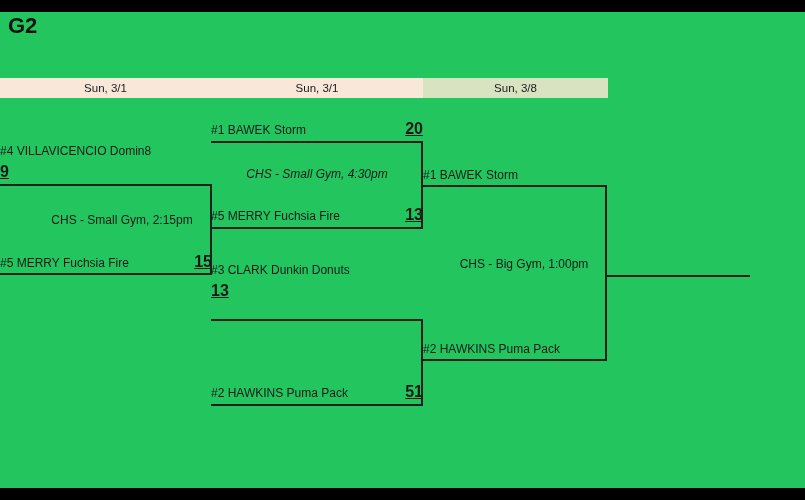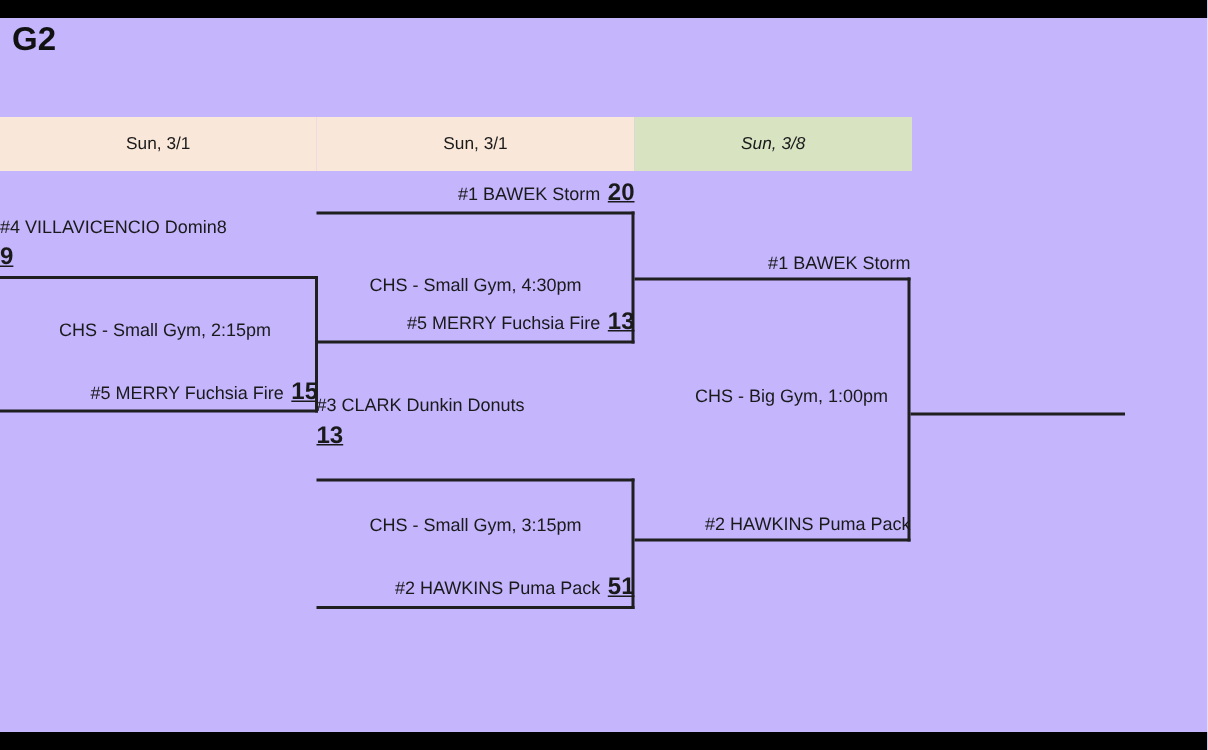--- a/index.html
+++ b/index.html
@@ -1,80 +1,80 @@
 <!DOCTYPE html>
 <html><head>
 <meta charset="utf-8">
 <style>
   html, body { margin: 0; padding: 0; background: #ffffff; }
   .stage {
     position: relative;
     width: 805px;
     height: 500px;
-    background: #c4b5fd;
+    background: #22c55e;
     overflow: hidden;
     font-family: "Liberation Sans", sans-serif;
     color: #1a1a1a;
   }
   .bar { position: absolute; left: 0; width: 805px; height: 12px; background: #000000; }
   .bar.top { top: 0; }
   .bar.bottom { top: 488px; }
   .title {
     position: absolute; left: 8px; top: 13px; margin: 0;
     font-size: 22px; font-weight: 700; color: #111111;
   }
   
   .hdr {
-    position: absolute; top: 78px; height: 36px;
+    position: absolute; top: 78px; height: 20px;
     display: flex; align-items: center; justify-content: center;
     font-size: 11.5px; color: #1a1a1a;
   }
   .hdr.c1 { left: 0;     width: 211px; background: #f9e7d9; }
   .hdr.c2 { left: 211px; width: 212px; background: #f9e7d9; }
-  .hdr.c3 { left: 423px; width: 185px; background: #d8e3c2; font-style: italic; }
+  .hdr.c3 { left: 423px; width: 185px; background: #d8e3c2; }
   
   .line { position: absolute; background: #1f1f1f; }
   .line.h { height: 2px; }
   .line.v { width: 2px; }
   .l-g1-top { left: 0;     top: 184px; width: 212px; }
   .l-g1-bot { left: 0;     top: 273px; width: 212px; }
   .l-g1-v   { left: 210px; top: 184px; height: 91px; }
   .l-g2-top { left: 211px; top: 141px; width: 212px; }
   .l-g2-bot { left: 211px; top: 227px; width: 212px; }
   .l-g2-v   { left: 421px; top: 141px; height: 88px; }
   .l-g3-top { left: 211px; top: 319px; width: 212px; }
   .l-g3-bot { left: 211px; top: 404px; width: 212px; }
   .l-g3-v   { left: 421px; top: 319px; height: 87px; }
   .l-g4-top { left: 423px; top: 185px; width: 184px; }
   .l-g4-bot { left: 423px; top: 359px; width: 184px; }
   .l-g4-v   { left: 605px; top: 185px; height: 176px; }
   .l-win    { left: 607px; top: 275px; width: 143px; }
   
   .slot {
     position: absolute;
-    display: flex; align-items: baseline; justify-content: flex-end; gap: 5px;
+    display: flex; align-items: baseline; justify-content: space-between; gap: 5px;
     white-space: nowrap;
   }
   .team-name { font-size: 12px; color: #1a1a1a; }
   .team-score { font-size: 16px; font-weight: 700; color: #1a1a1a; text-decoration: underline; }
   .venue {
     position: absolute; font-size: 12px; text-align: center;
     color: #1a1a1a; white-space: nowrap;
   }
   .s-g1-top { left: 0;     width: 212px; bottom: 319px; flex-direction: column; }
-  .v-g1     { left: 4px;     width: 212px; top: 213px; }
+  .v-g1     { left: 16px;     width: 212px; top: 213px; }
   .s-g1-bot { left: 0;     width: 212px; bottom: 229px; }
   .s-g2-top { left: 211px; width: 212px; bottom: 362px; }
-  .v-g2     { left: 211px; width: 212px; top: 183px; }
+  .v-g2     { left: 211px; width: 212px; top: 167px; font-style: italic; }
   .s-g2-bot { left: 211px; width: 212px; bottom: 276px; }
   .s-g3-top { left: 211px; width: 212px; bottom: 200px; flex-direction: column; }
   .v-g3     { left: 211px; width: 212px; top: 343px; }
   .s-g3-bot { left: 211px; width: 212px; bottom: 99px; }
   .s-g4-top { left: 423px; width: 184px; bottom: 318px; }
-  .v-g4     { left: 408px; width: 184px; top: 257px; text-align: right; }
+  .v-g4     { left: 432px; width: 184px; top: 257px; }
   .s-g4-bot { left: 423px; width: 184px; bottom: 144px; }
 </style>
 </head>
 <body>
 
 <div class="stage">
 
   <div class="bar top"></div>
 
   <h1 class="title">G2</h1>
@@ -114,21 +114,20 @@
   <div class="venue v-g2">CHS - Small Gym, 4:30pm</div>
   <div class="slot s-g2-bot">
     <span class="team-name">#5 MERRY Fuchsia Fire</span>
     <span class="team-score hide-if-empty">13</span>
   </div>
 
   <div class="slot s-g3-top">
     <span class="team-name">#3 CLARK Dunkin Donuts</span>
     <span class="team-score hide-if-empty">13</span>
   </div>
-  <div class="venue v-g3">CHS - Small Gym, 3:15pm</div>
   <div class="slot s-g3-bot">
     <span class="team-name">#2 HAWKINS Puma Pack</span>
     <span class="team-score hide-if-empty">51</span>
   </div>
 
   <div class="slot s-g4-top">
     <span class="team-name">#1 BAWEK Storm</span>
 
   </div>
   <div class="venue v-g4">CHS - Big Gym, 1:00pm</div>

